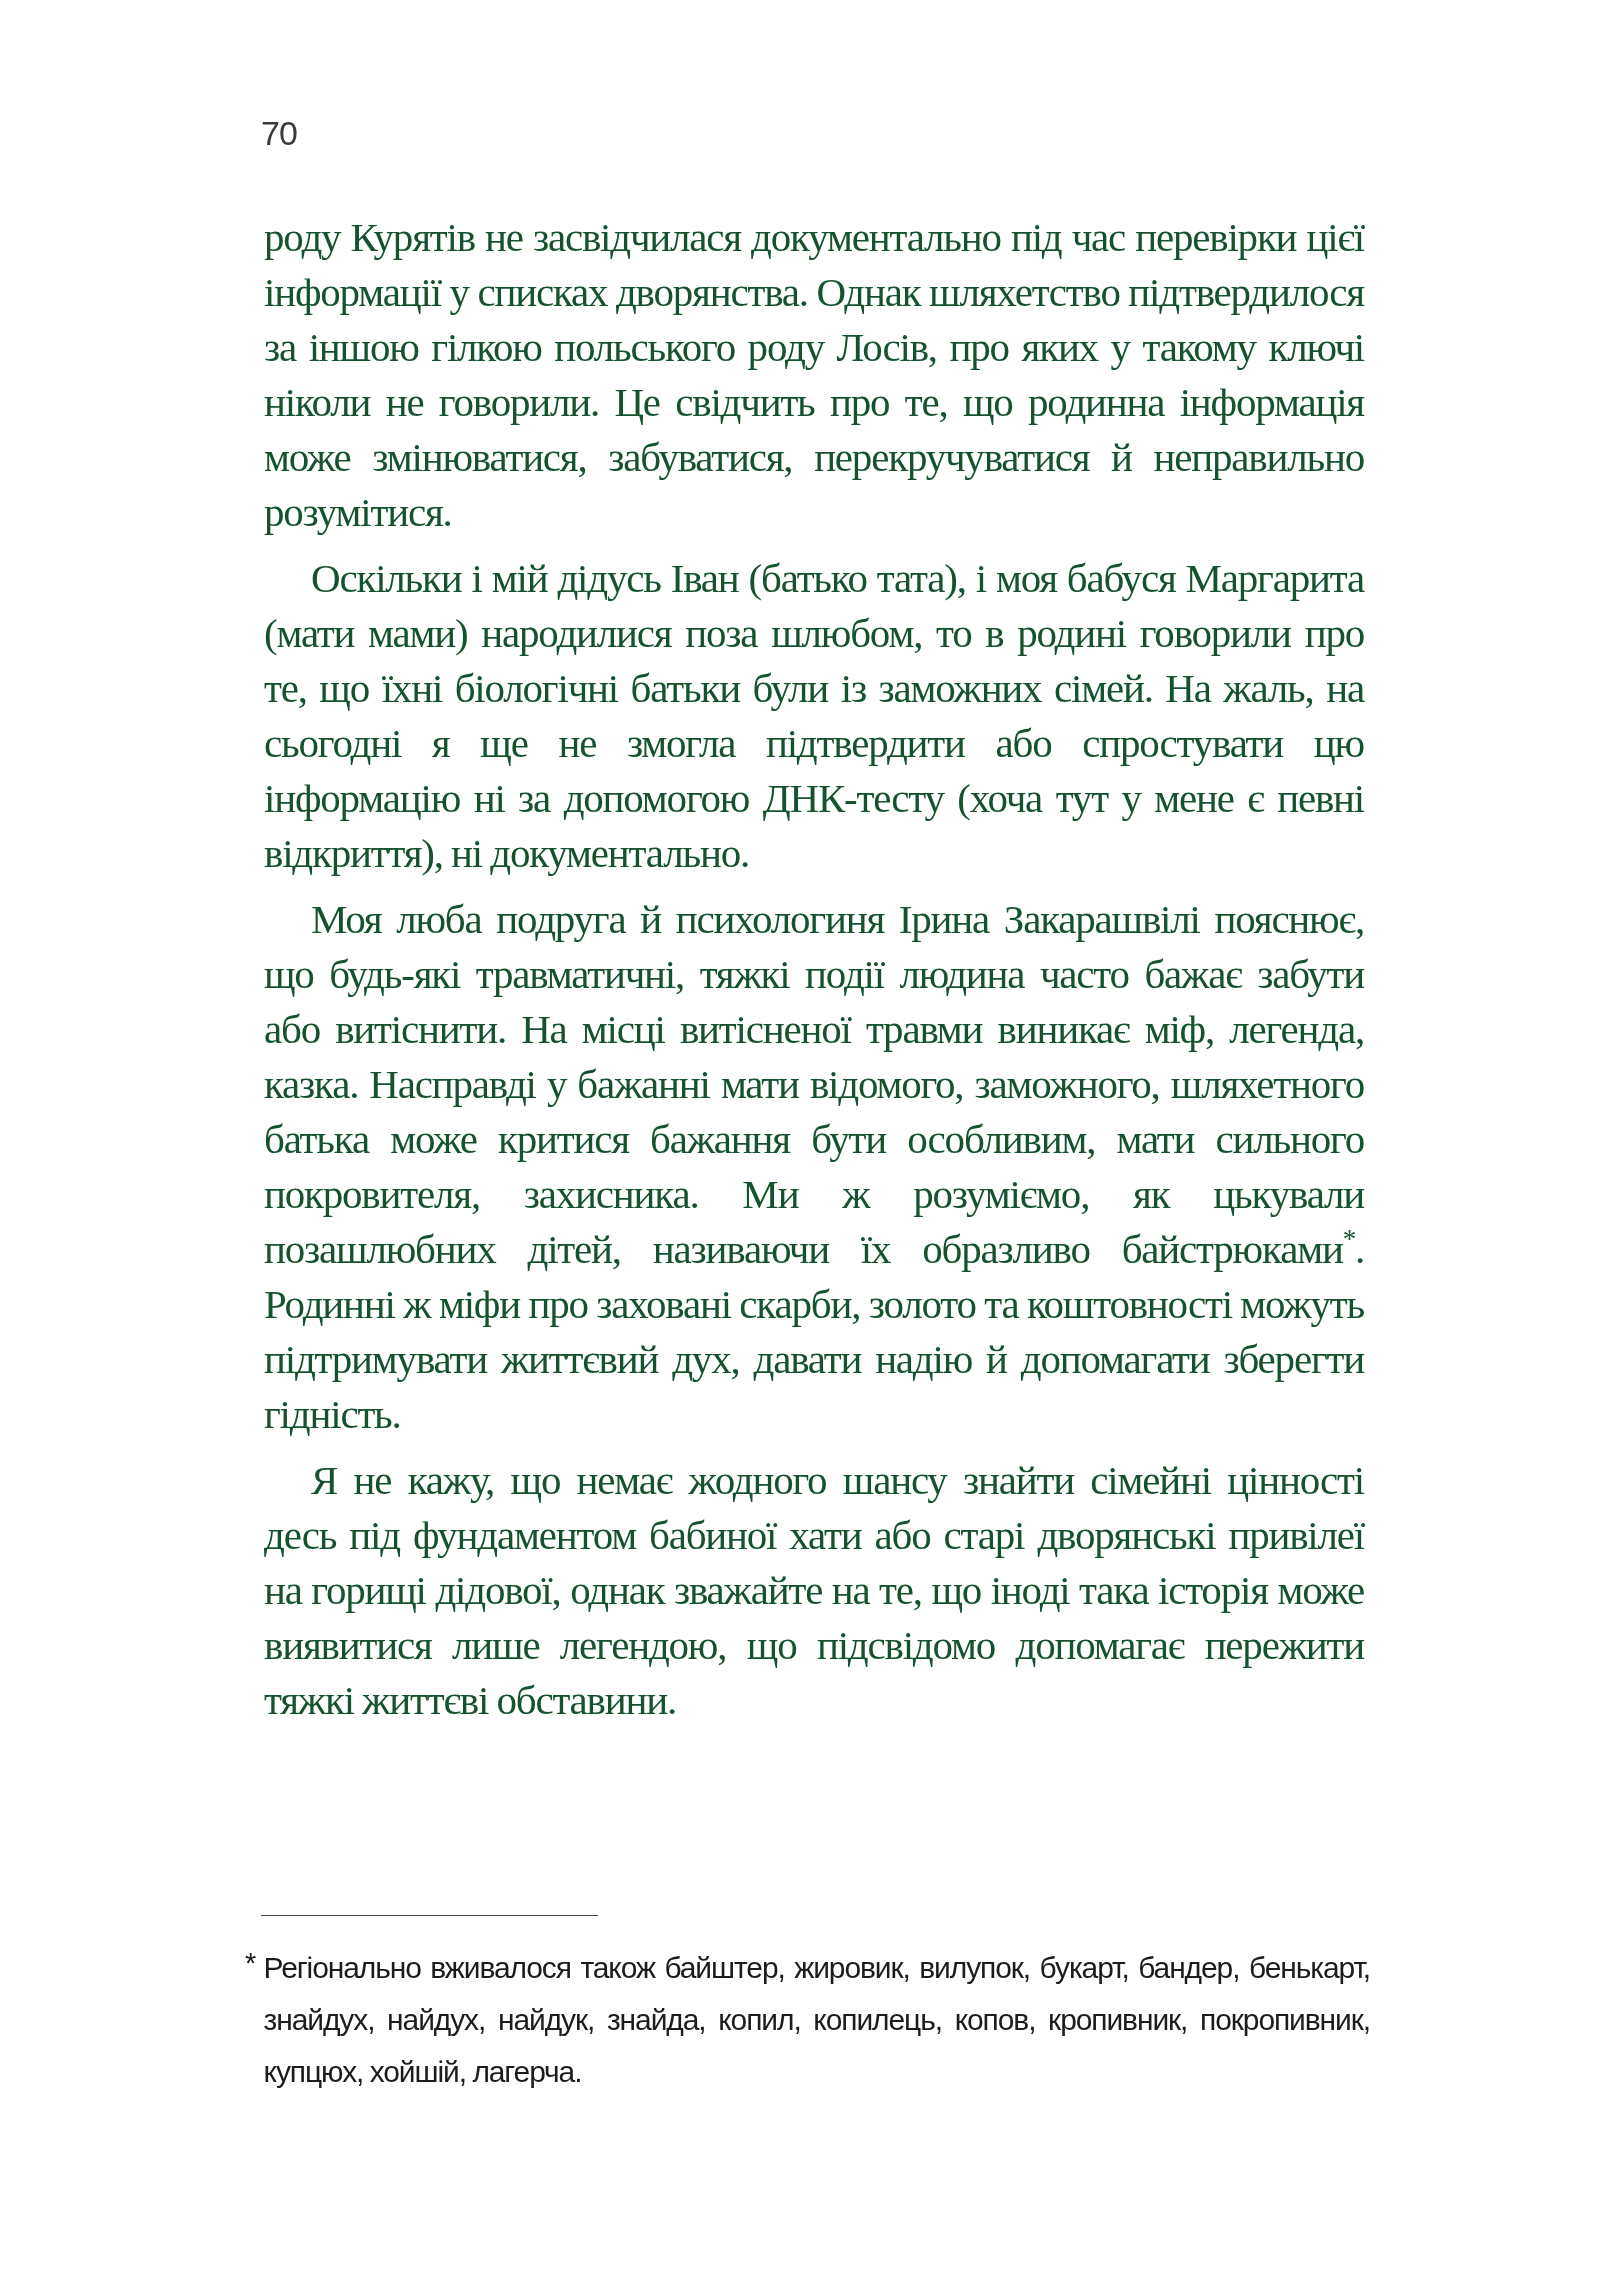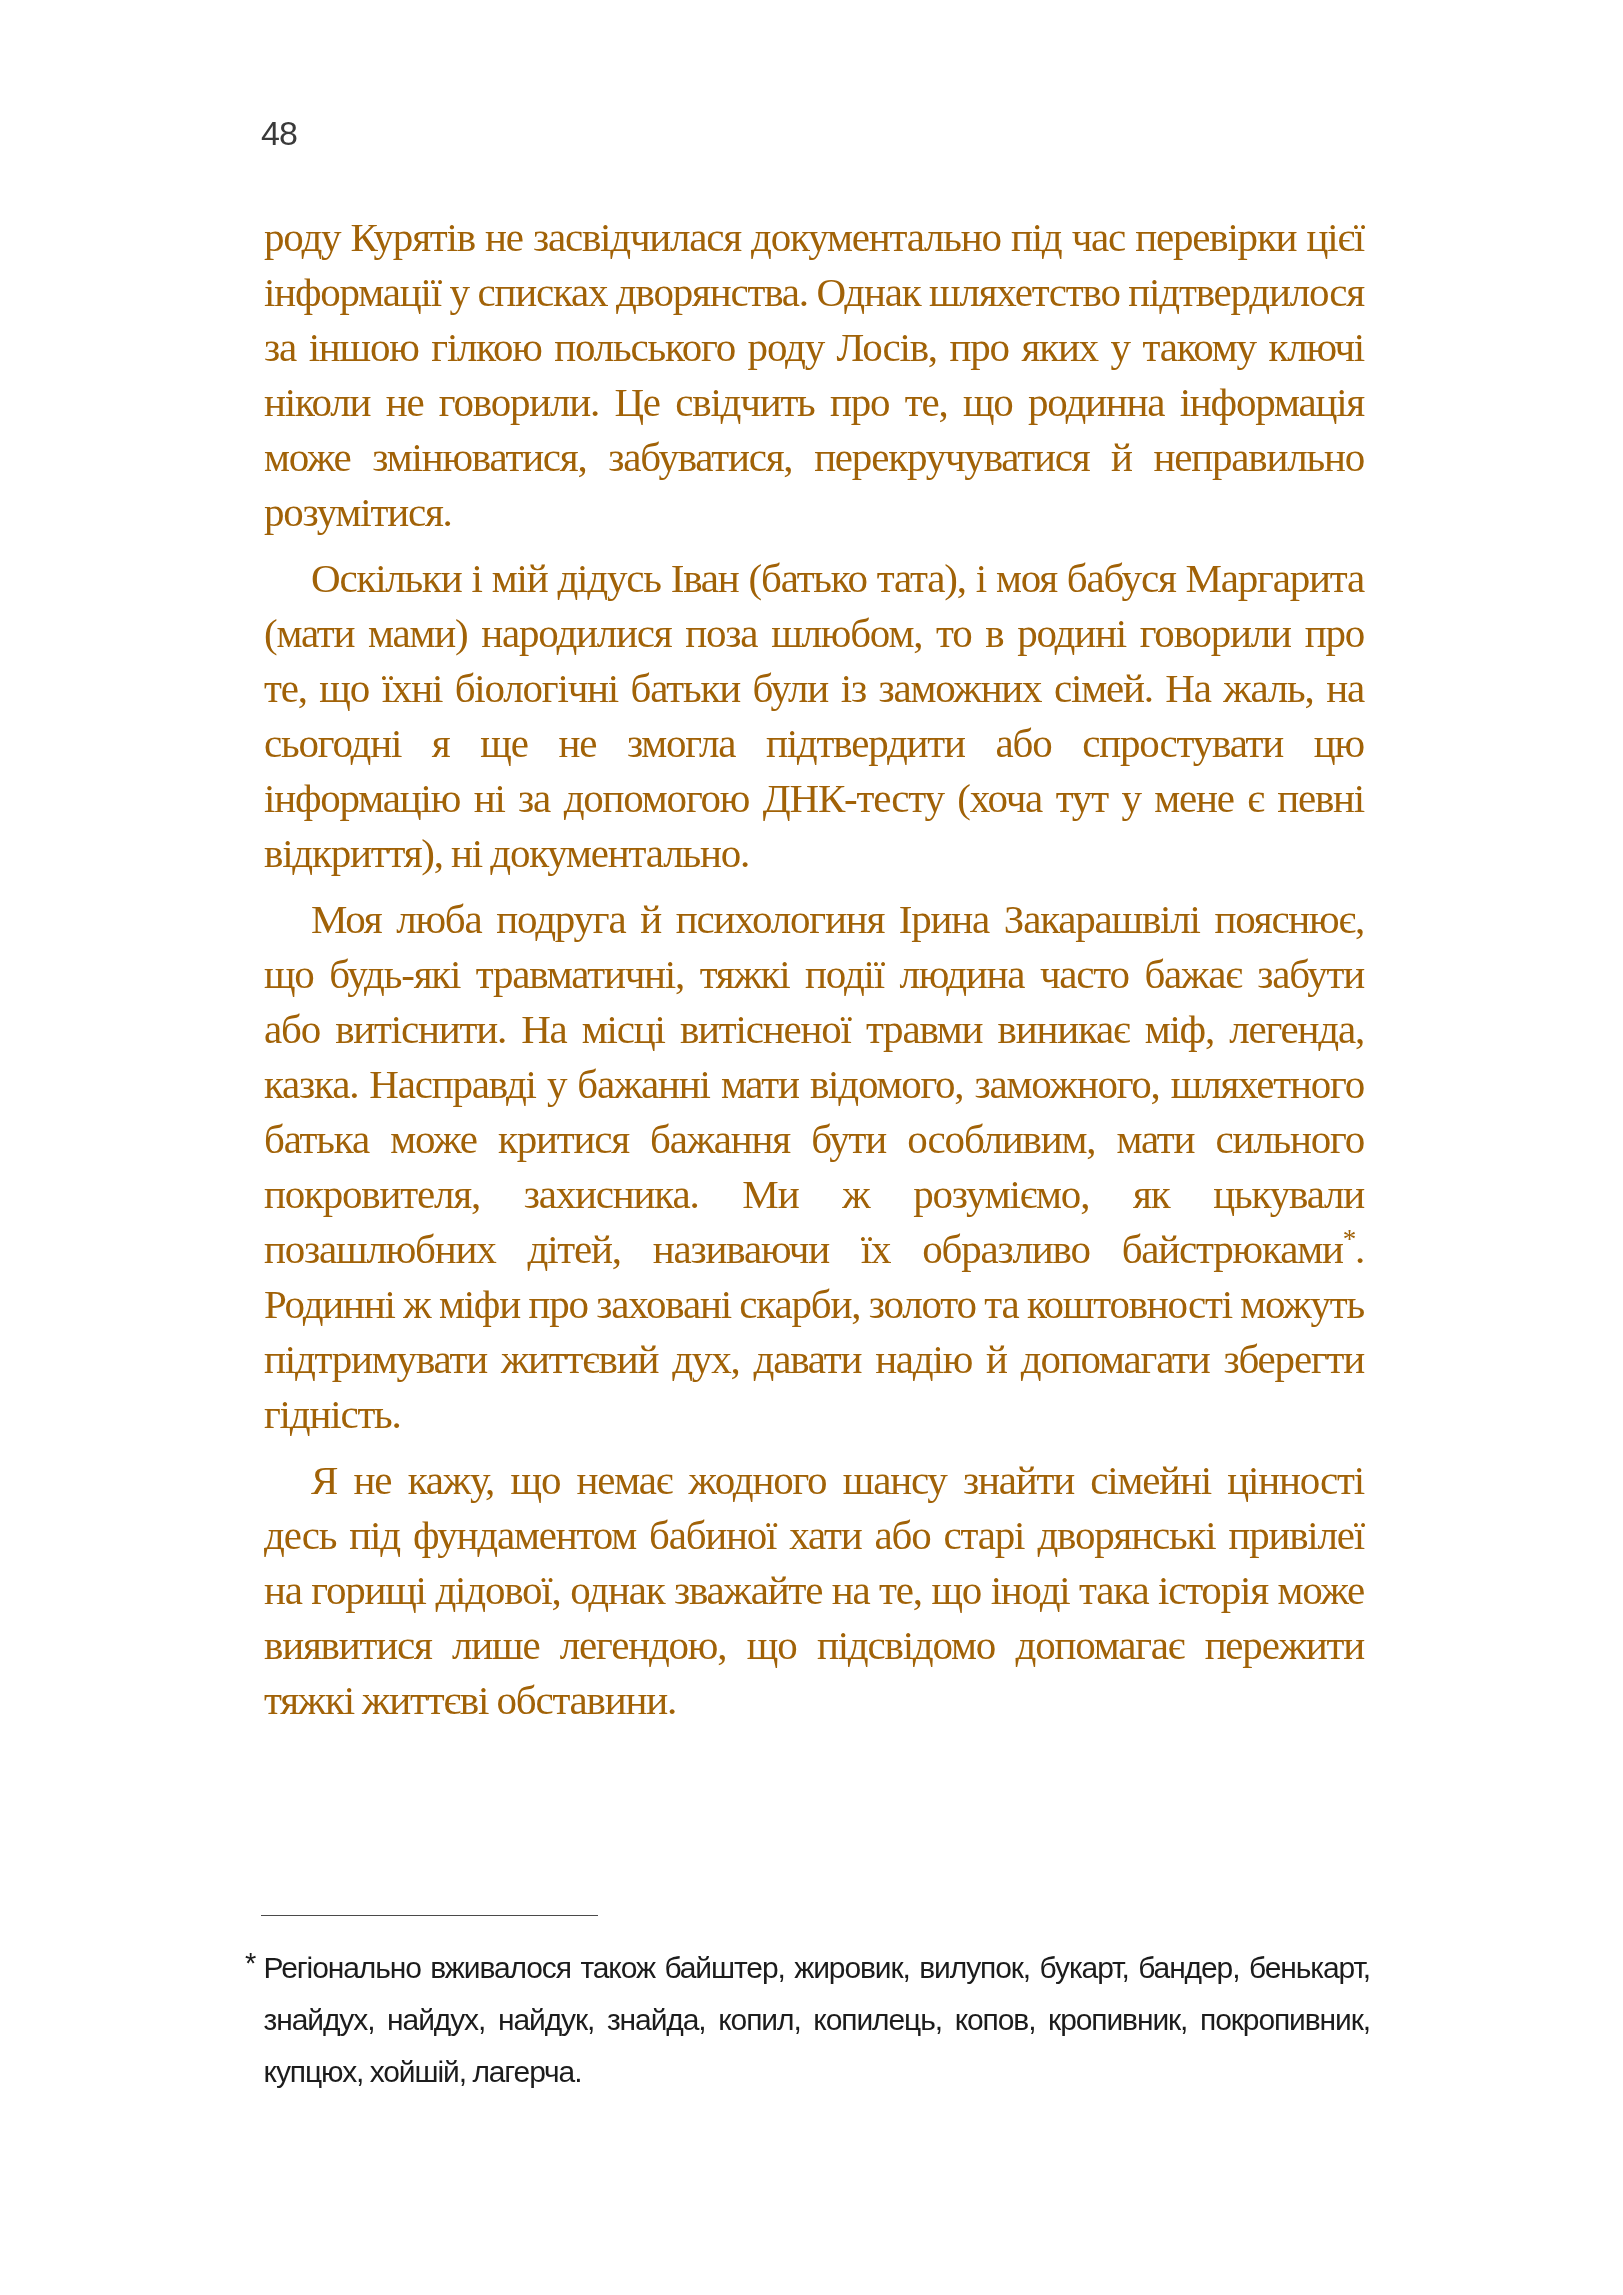--- a/index.html
+++ b/index.html
@@ -42,21 +42,21 @@
       position: absolute;
       top: 210px;
       left: 264px;
       width: 1100px;
       font-family: "Liberation Serif", serif;
       font-size: 41px;
       line-height: 55px;
       text-align: justify;
       letter-spacing: -1.2px;
       word-spacing: -0.8px;
-      color: #a16207;
+      color: #14532d;
     }
     .body-text p {
       margin: 0;
       text-indent: 0;
     }
     .body-text p + p {
       text-indent: 47px;
       margin-top: 11px;
     }
     .footnote-rule {
@@ -86,21 +86,21 @@
       position: absolute;
       left: 0;
       top: -5px;
       font-size: 29px;
     }
   </style>
 </head>
 <body>
 
 <div class="page-header">
-  <span class="page-number">48</span>
+  <span class="page-number">70</span>
 </div>
 
 <div class="body-text">
   <p>роду Курятів не засвідчилася документально під час перевірки цієї інформації у списках дворянства. Однак шляхетство підтвердилося за іншою гілкою польського роду Лосів, про яких у такому ключі ніколи не говорили. Це свідчить про те, що родинна інформація може змінюватися, забуватися, перекручуватися й неправильно розумітися.</p>
   <p>Оскільки і мій дідусь Іван (батько тата), і моя бабуся Маргарита (мати мами) народилися поза шлюбом, то в родині говорили про те, що їхні біологічні батьки були із заможних сімей. На жаль, на сьогодні я ще не змогла підтвердити або спростувати цю інформацію ні за допомогою ДНК-тесту (хоча тут у мене є певні відкриття), ні документально.</p>
   <p><span>Моя люба подруга й психологиня Ірина Закарашвілі пояснює, що будь-які травматичні, тяжкі події людина часто бажає забути або витіснити. На місці витісненої травми виникає міф, легенда, казка. Насправді у бажанні мати відомого, заможного, шляхетного батька може критися бажання бути особливим, мати сильного покровителя, захисника. Ми ж розуміємо, як цькували позашлюбних дітей, називаючи їх образливо байстрюками</span><sup style="font-size:27px; line-height:0;">*</sup><span>. Родинні ж міфи про заховані скарби, золото та коштовності можуть підтримувати життєвий дух, давати надію й допомагати зберегти гідність.</span></p>
   <p>Я не кажу, що немає жодного шансу знайти сімейні цінності десь під фундаментом бабиної хати або старі дворянські привілеї на горищі дідової, однак зважайте на те, що іноді така історія може виявитися лише легендою, що підсвідомо допомагає пережити тяжкі життєві обставини.</p>
 </div>
 
 <div class="footnote-rule"></div>

